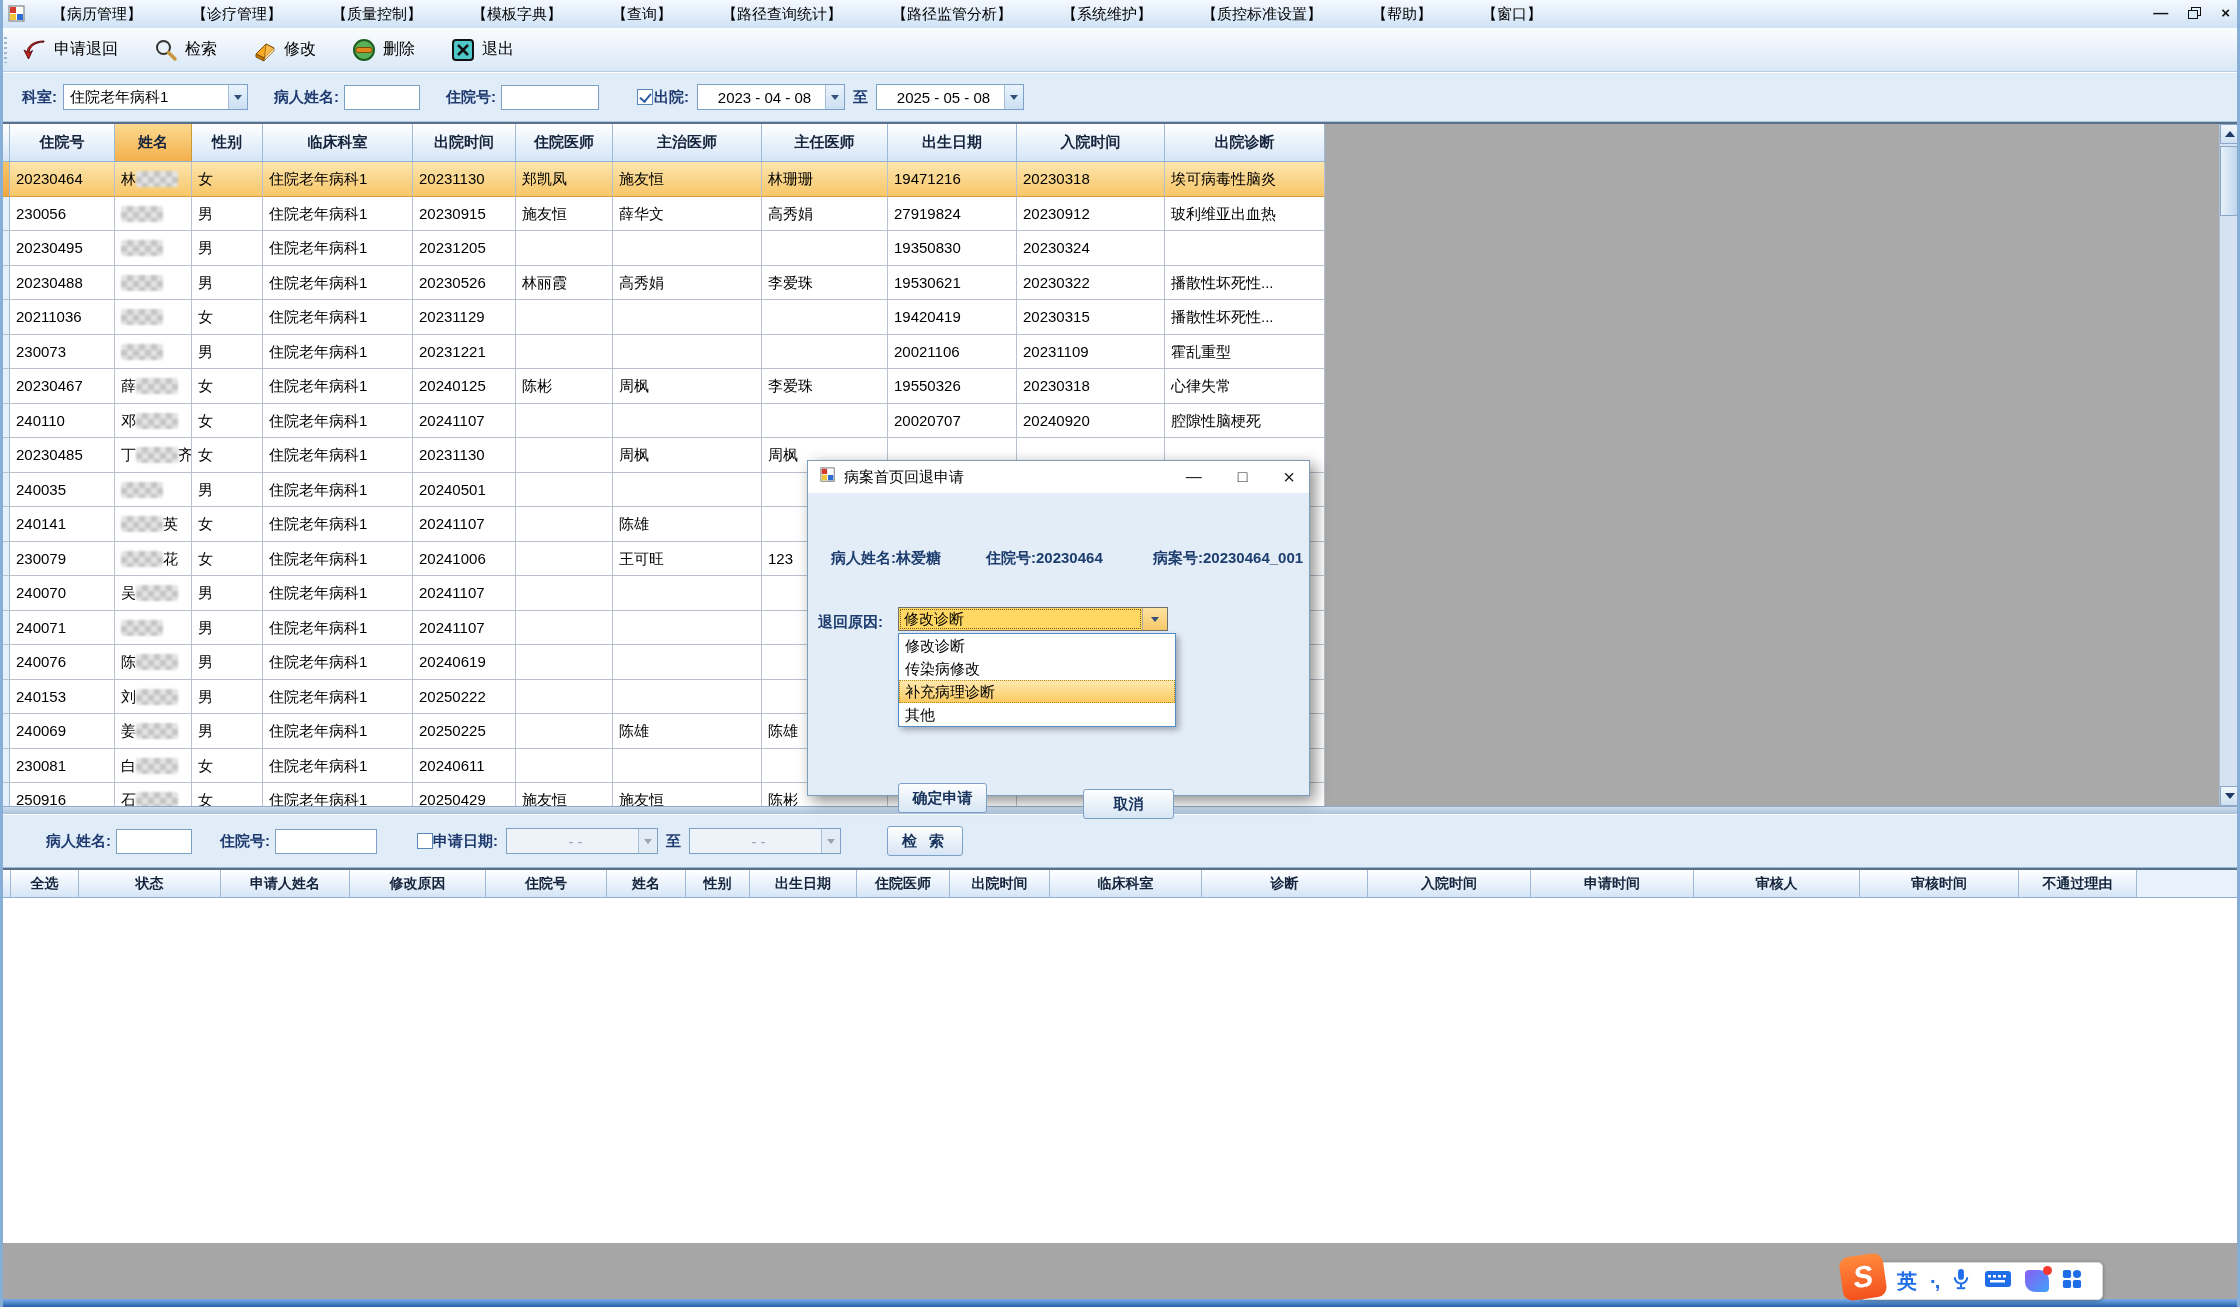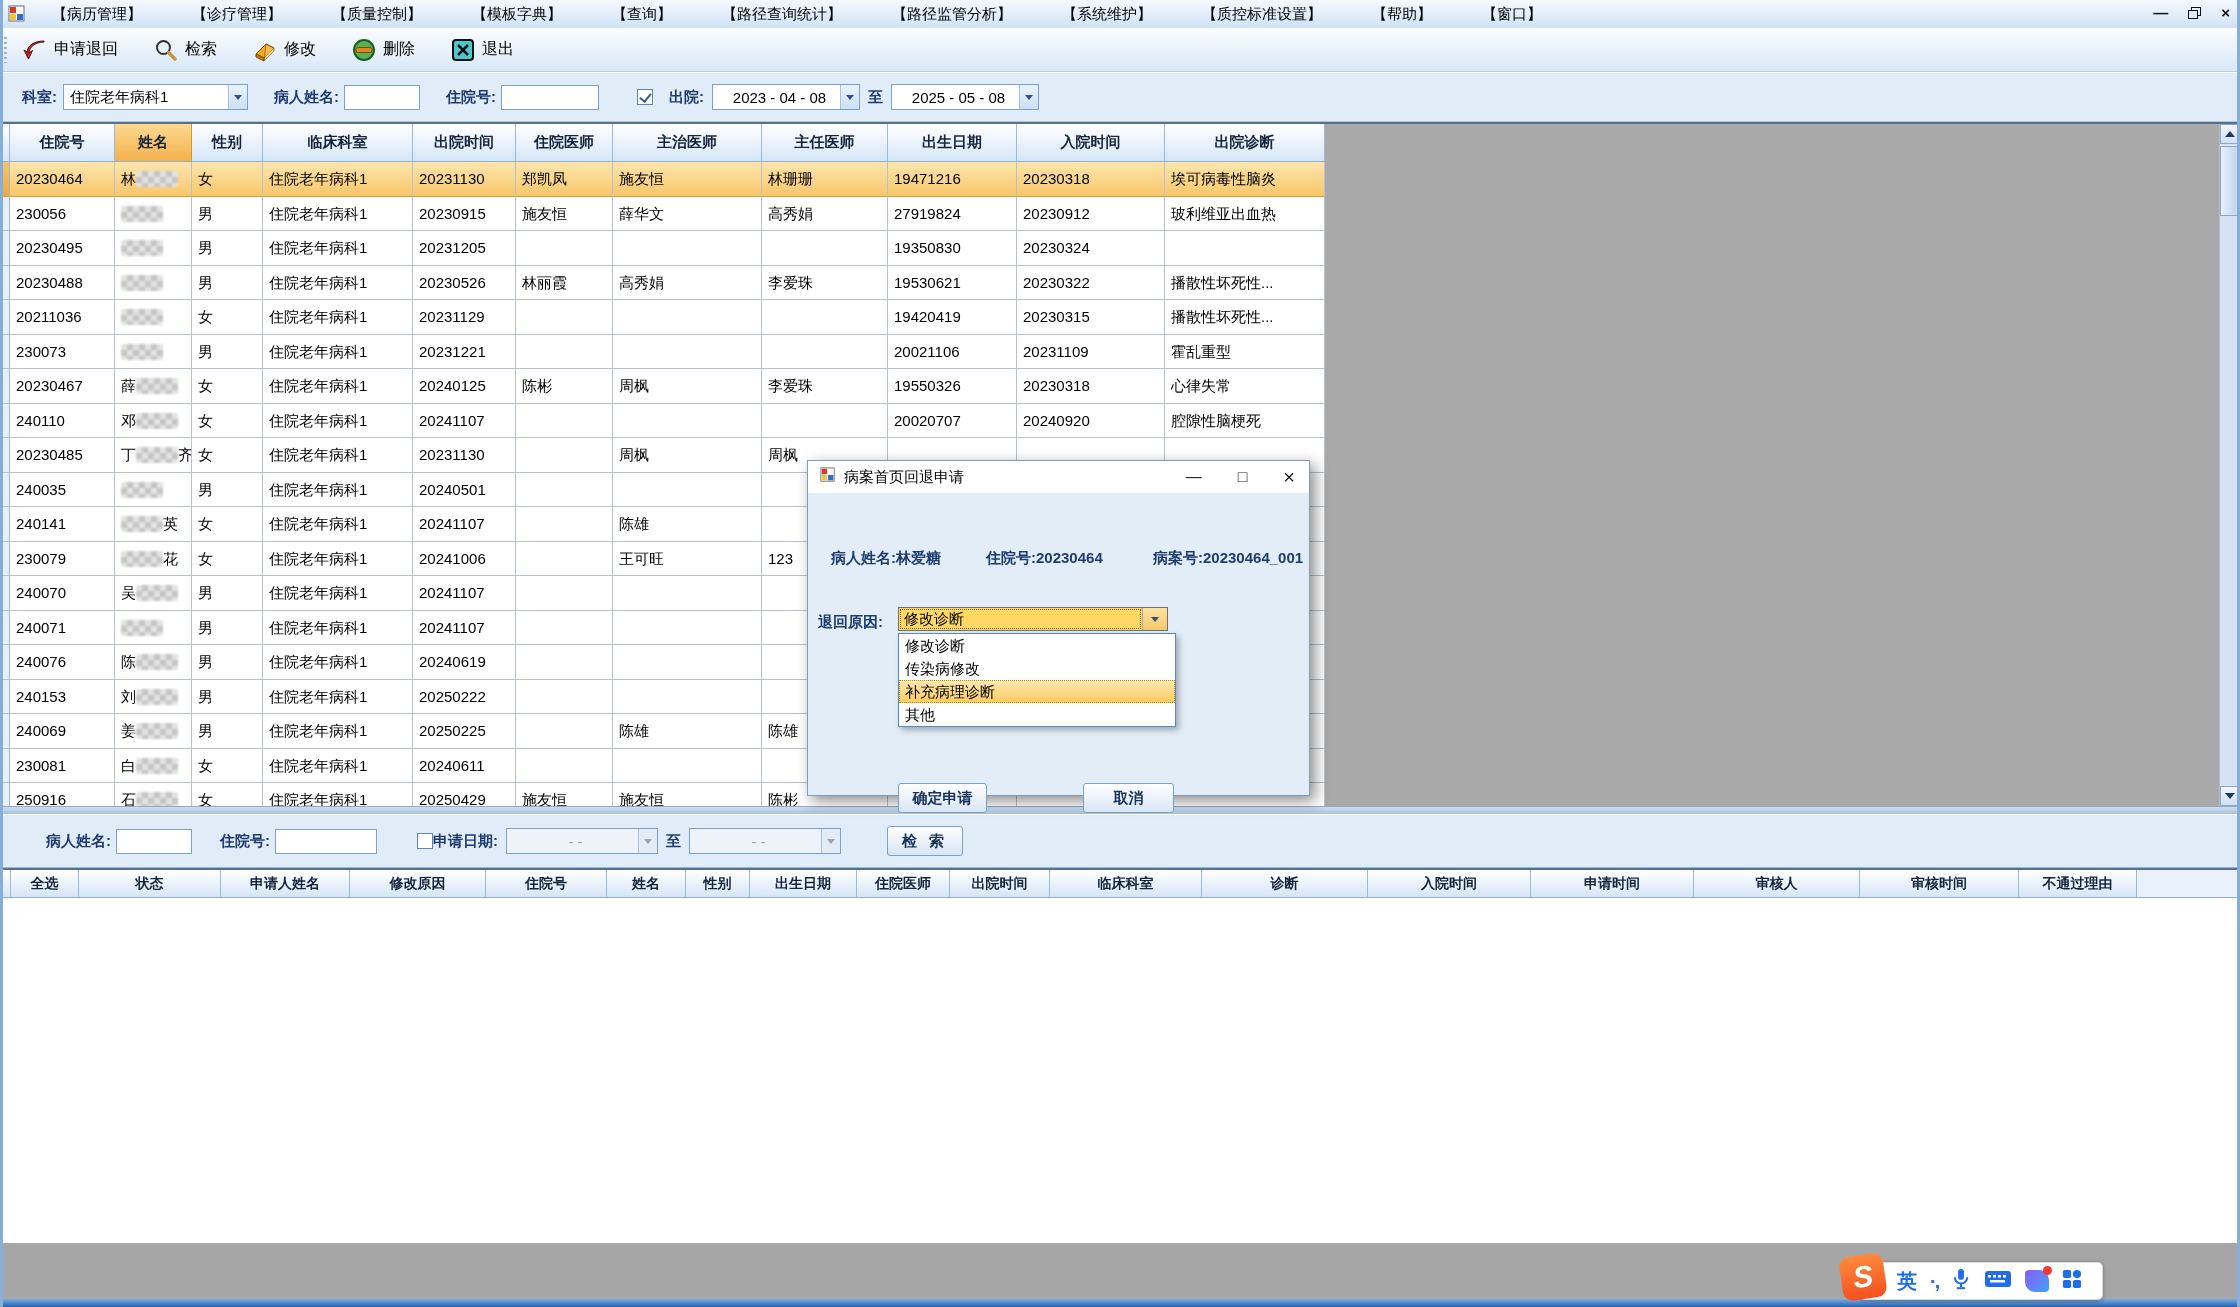--- a/index.html
+++ b/index.html
@@ -123,21 +123,21 @@
     display:flex;box-sizing:border-box;background:#fff;}
   .dlg-combo .sel{flex:1;background:#ffd763;outline:1px dotted #7a5a1a;outline-offset:-2px;
     font-size:15px;color:#000;line-height:22px;padding-left:5px;}
   .dlg-combo .arr{width:24px;background:linear-gradient(#fce2a0,#f7c96a);border-left:1px solid #a8a8a8;
     display:flex;align-items:center;justify-content:center;}
   .dd-list{position:absolute;left:90px;top:140px;width:278px;background:#fff;border:1px solid #4f8cc8;
     box-sizing:border-box;box-shadow:3px 3px 6px rgba(0,0,0,.3);}
   .dd-item{height:23px;line-height:23px;font-size:15px;color:#000;padding-left:6px;white-space:nowrap;}
   .dd-item.hl{background:linear-gradient(#ffeab2,#fbc95f);outline:1px dotted #b8860b;outline-offset:-1px;}
   .dlg-btn-ok{position:absolute;left:90px;top:290px;width:89px;}
-  .dlg-btn-cancel{position:absolute;left:275px;top:290px;width:91px;}
+  .dlg-btn-cancel{position:absolute;left:275px;top:296px;width:91px;}
   
   .ime-bar{position:absolute;left:1860px;top:1262px;width:243px;height:38px;background:#fff;border:1px solid #d8d8d8;
     border-radius:5px;box-shadow:0 1px 4px rgba(0,0,0,.3);display:flex;align-items:center;gap:13px;
     padding-left:36px;box-sizing:border-box;}
   .sogou-logo{position:absolute;left:-20px;top:-8px;width:44px;height:44px;background:linear-gradient(#ff8a3c,#f4511e);
     border-radius:10px;transform:rotate(-8deg);display:flex;align-items:center;justify-content:center;
     color:#fff;font-size:30px;font-weight:800;font-style:italic;}
   .ime-en{color:#1f6ee8;font-size:20px;font-weight:700;}
   .ime-punct{color:#1f6ee8;font-size:20px;font-weight:800;letter-spacing:-2px;}
   .skin-icon{position:relative;width:24px;height:22px;background:linear-gradient(135deg,#8a5cf6,#3fa2f7);
@@ -237,21 +237,21 @@
       <span class="cval">住院老年病科1</span>
       <span class="carrow">
           <span class="tri-down"></span>
         </span>
     </div>
     <span class="flabel">病人姓名:</span>
     <input class="tbox" style="width: 76px; margin: 0px 26px 0px 5px;" value="">
     <span class="flabel">住院号:</span>
     <input class="tbox" style="width: 98px; margin: 0px 0px 0px 5px;" value="">
     <span class="chk checked" style="margin-left:38px;"></span>
-    <span class="flabel" style="margin-left:16px;">出院:</span>
+    <span class="flabel" style="margin-left:1px;">出院:</span>
     <div class="combo" style="width:148px;margin-left:8px;justify-content:center;">
       <span class="cval" style="text-align:center;">2023 - 04 - 08</span>
       <span class="carrow">
           <span class="tri-down"></span>
         </span>
     </div>
     <span class="flabel" style="margin:0 8px;">至</span>
     <div class="combo" style="width:148px;">
       <span class="cval" style="text-align:center;">2025 - 05 - 08</span>
       <span class="carrow">

